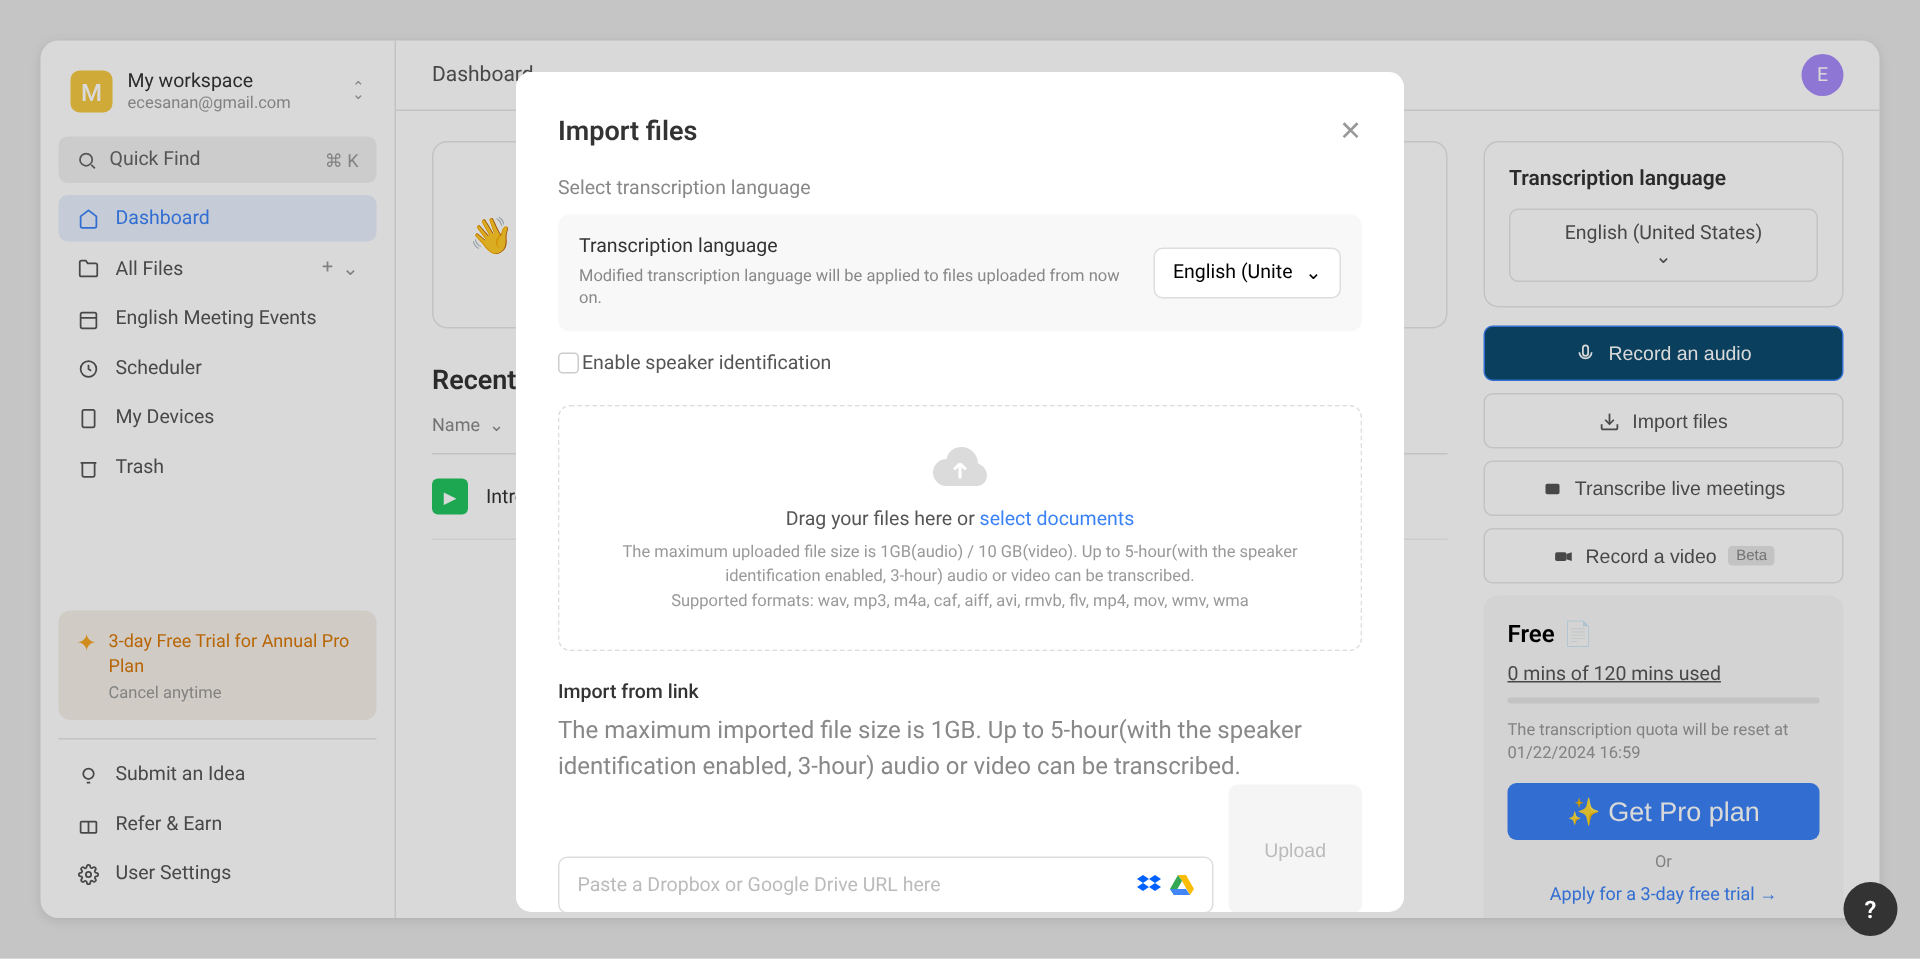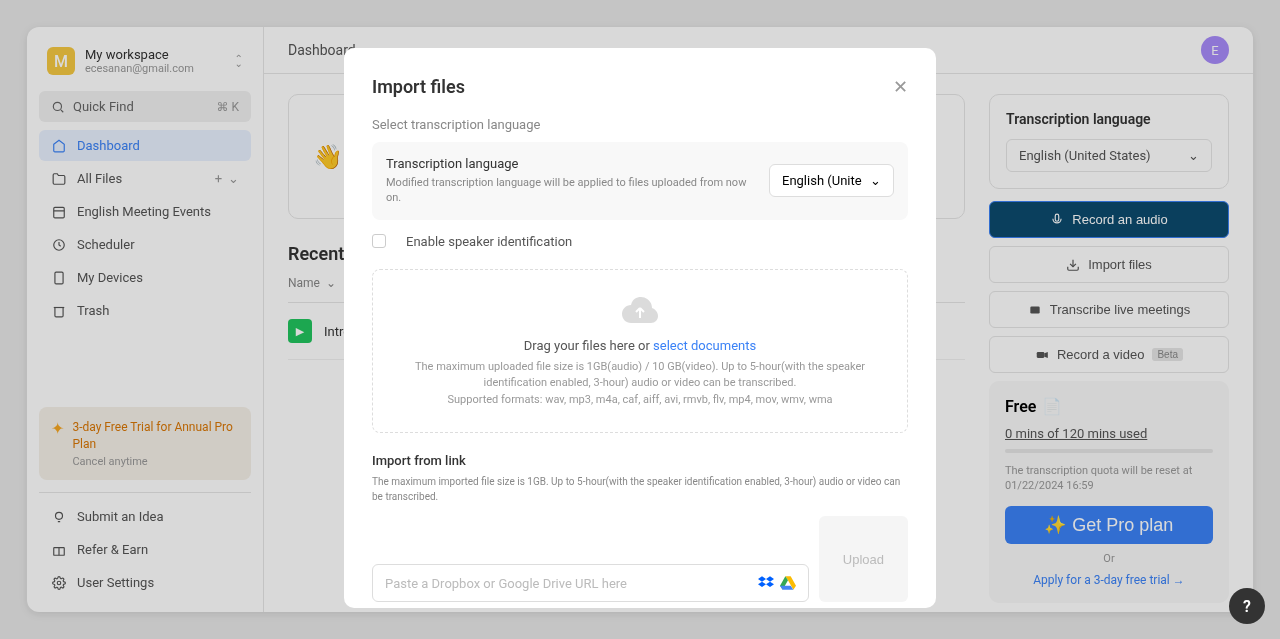--- a/index.html
+++ b/index.html
@@ -48,21 +48,21 @@
     .section-title { font-size: 18px; font-weight: 600; margin-top: 24px; color: #333; }
     .table-header { display: flex; padding: 12px 0; border-bottom: 1px solid #e5e5e5; font-size: 12px; color: #888; }
     .table-row { display: flex; align-items: center; padding: 16px 0; border-bottom: 1px solid #f0f0f0; }
     .file-icon { width: 24px; height: 24px; background: #22c55e; border-radius: 4px; margin-right: 12px; display: flex; align-items: center; justify-content: center; color: #fff; font-size: 11px; }
     .file-name { font-size: 13px; color: #333; }
     
     
     .right-panel { width: 240px; }
     .rp-card { border: 1px solid #e5e5e5; border-radius: 10px; padding: 16px; margin-bottom: 12px; }
     .rp-title { font-size: 14px; font-weight: 600; margin-bottom: 12px; color: #333; }
-    .rp-select { width: 100%; padding: 8px 12px; border: 1px solid #e5e5e5; border-radius: 6px; font-size: 13px; color: #555; display: flex; align-items: center; justify-content: space-between; }
+    .rp-select { width: 100%; padding: 8px 12px; border: 1px solid #e5e5e5; border-radius: 6px; font-size: 13px; color: #555; display: flex; align-items: center; justify-content: space-between; flex-direction: column; }
     
     .action-btn { width: 100%; padding: 10px; border-radius: 6px; border: 1px solid #e5e5e5; background: #fff; font-size: 13px; color: #555; display: flex; align-items: center; justify-content: center; gap: 8px; margin-bottom: 8px; cursor: pointer; }
     .action-btn.primary { background: #0c4a6e; color: #fff; border-color: #3b82f6; }
     .badge { background: #e5e5e5; color: #888; font-size: 10px; padding: 1px 5px; border-radius: 3px; }
     
     .plan-card { background: #f8f8f8; border-radius: 10px; padding: 16px; }
     .plan-name { font-size: 16px; font-weight: 600; display: flex; align-items: center; gap: 6px; }
     .plan-usage { font-size: 13px; color: #555; margin-top: 10px; text-decoration: underline; }
     .progress { height: 4px; background: #e5e5e5; border-radius: 2px; margin-top: 8px; }
     .plan-note { font-size: 11px; color: #999; margin-top: 10px; line-height: 1.4; }
@@ -77,31 +77,31 @@
     .modal-title { font-size: 18px; font-weight: 600; color: #333; }
     .close-btn { color: #999; font-size: 18px; cursor: pointer; }
     .sub-label { font-size: 13px; color: #888; margin-bottom: 10px; }
     
     .lang-box { background: #f8f8f8; border-radius: 8px; padding: 14px; display: flex; align-items: center; gap: 16px; margin-bottom: 14px; }
     .lang-text { flex: 1; }
     .lang-title { font-size: 13px; color: #333; margin-bottom: 4px; }
     .lang-desc { font-size: 11px; color: #888; line-height: 1.4; }
     .lang-select { padding: 8px 12px; border: 1px solid #ddd; border-radius: 6px; background: #fff; font-size: 13px; display: flex; align-items: center; gap: 8px; width: 125px; }
     
-    .checkbox-row { display: flex; align-items: center; gap: 20px; font-size: 13px; color: #555; margin-bottom: 20px; }
+    .checkbox-row { display: flex; align-items: center; gap: 2px; font-size: 13px; color: #555; margin-bottom: 20px; }
     .checkbox { width: 14px; height: 14px; border: 1.5px solid #ccc; border-radius: 3px; }
     
     .dropzone { border: 1.5px dashed #ddd; border-radius: 8px; padding: 24px 40px; text-align: center; margin-bottom: 20px; }
     .upload-icon { color: #ccc; margin-bottom: 12px; }
     .drop-text { font-size: 13px; color: #555; margin-bottom: 6px; }
     .drop-link { color: #3b82f6; }
     .drop-desc { font-size: 11px; color: #999; line-height: 1.5; }
     
     .import-link-title { font-size: 13px; color: #333; font-weight: 500; margin-bottom: 6px; }
-    .import-link-desc { font-size: 10px; color: #888; line-height: 1.5; margin-bottom: 12px; }
+    .import-link-desc { font-size: 16px; color: #888; line-height: 1.5; margin-bottom: 0; }
     .import-row { display: flex; gap: 10px; }
     .url-input { flex: 1; border: 1px solid #ddd; border-radius: 6px; padding: 10px 12px; font-size: 13px; display: flex; align-items: center; margin-top: 48px; }
     .url-placeholder { color: #bbb; flex: 1; }
     .url-icons { display: flex; gap: 6px; }
     .upload-btn { padding: 10px 24px; background: #f5f5f5; color: #bbb; border: none; border-radius: 6px; font-size: 13px; }
     
     .help-fab { position: absolute; bottom: 15px; right: 15px; width: 36px; height: 36px; background: #333; border-radius: 50%; color: #fff; display: flex; align-items: center; justify-content: center; font-size: 16px; font-weight: 600; }
     
     svg { display: block; }
   </style>

